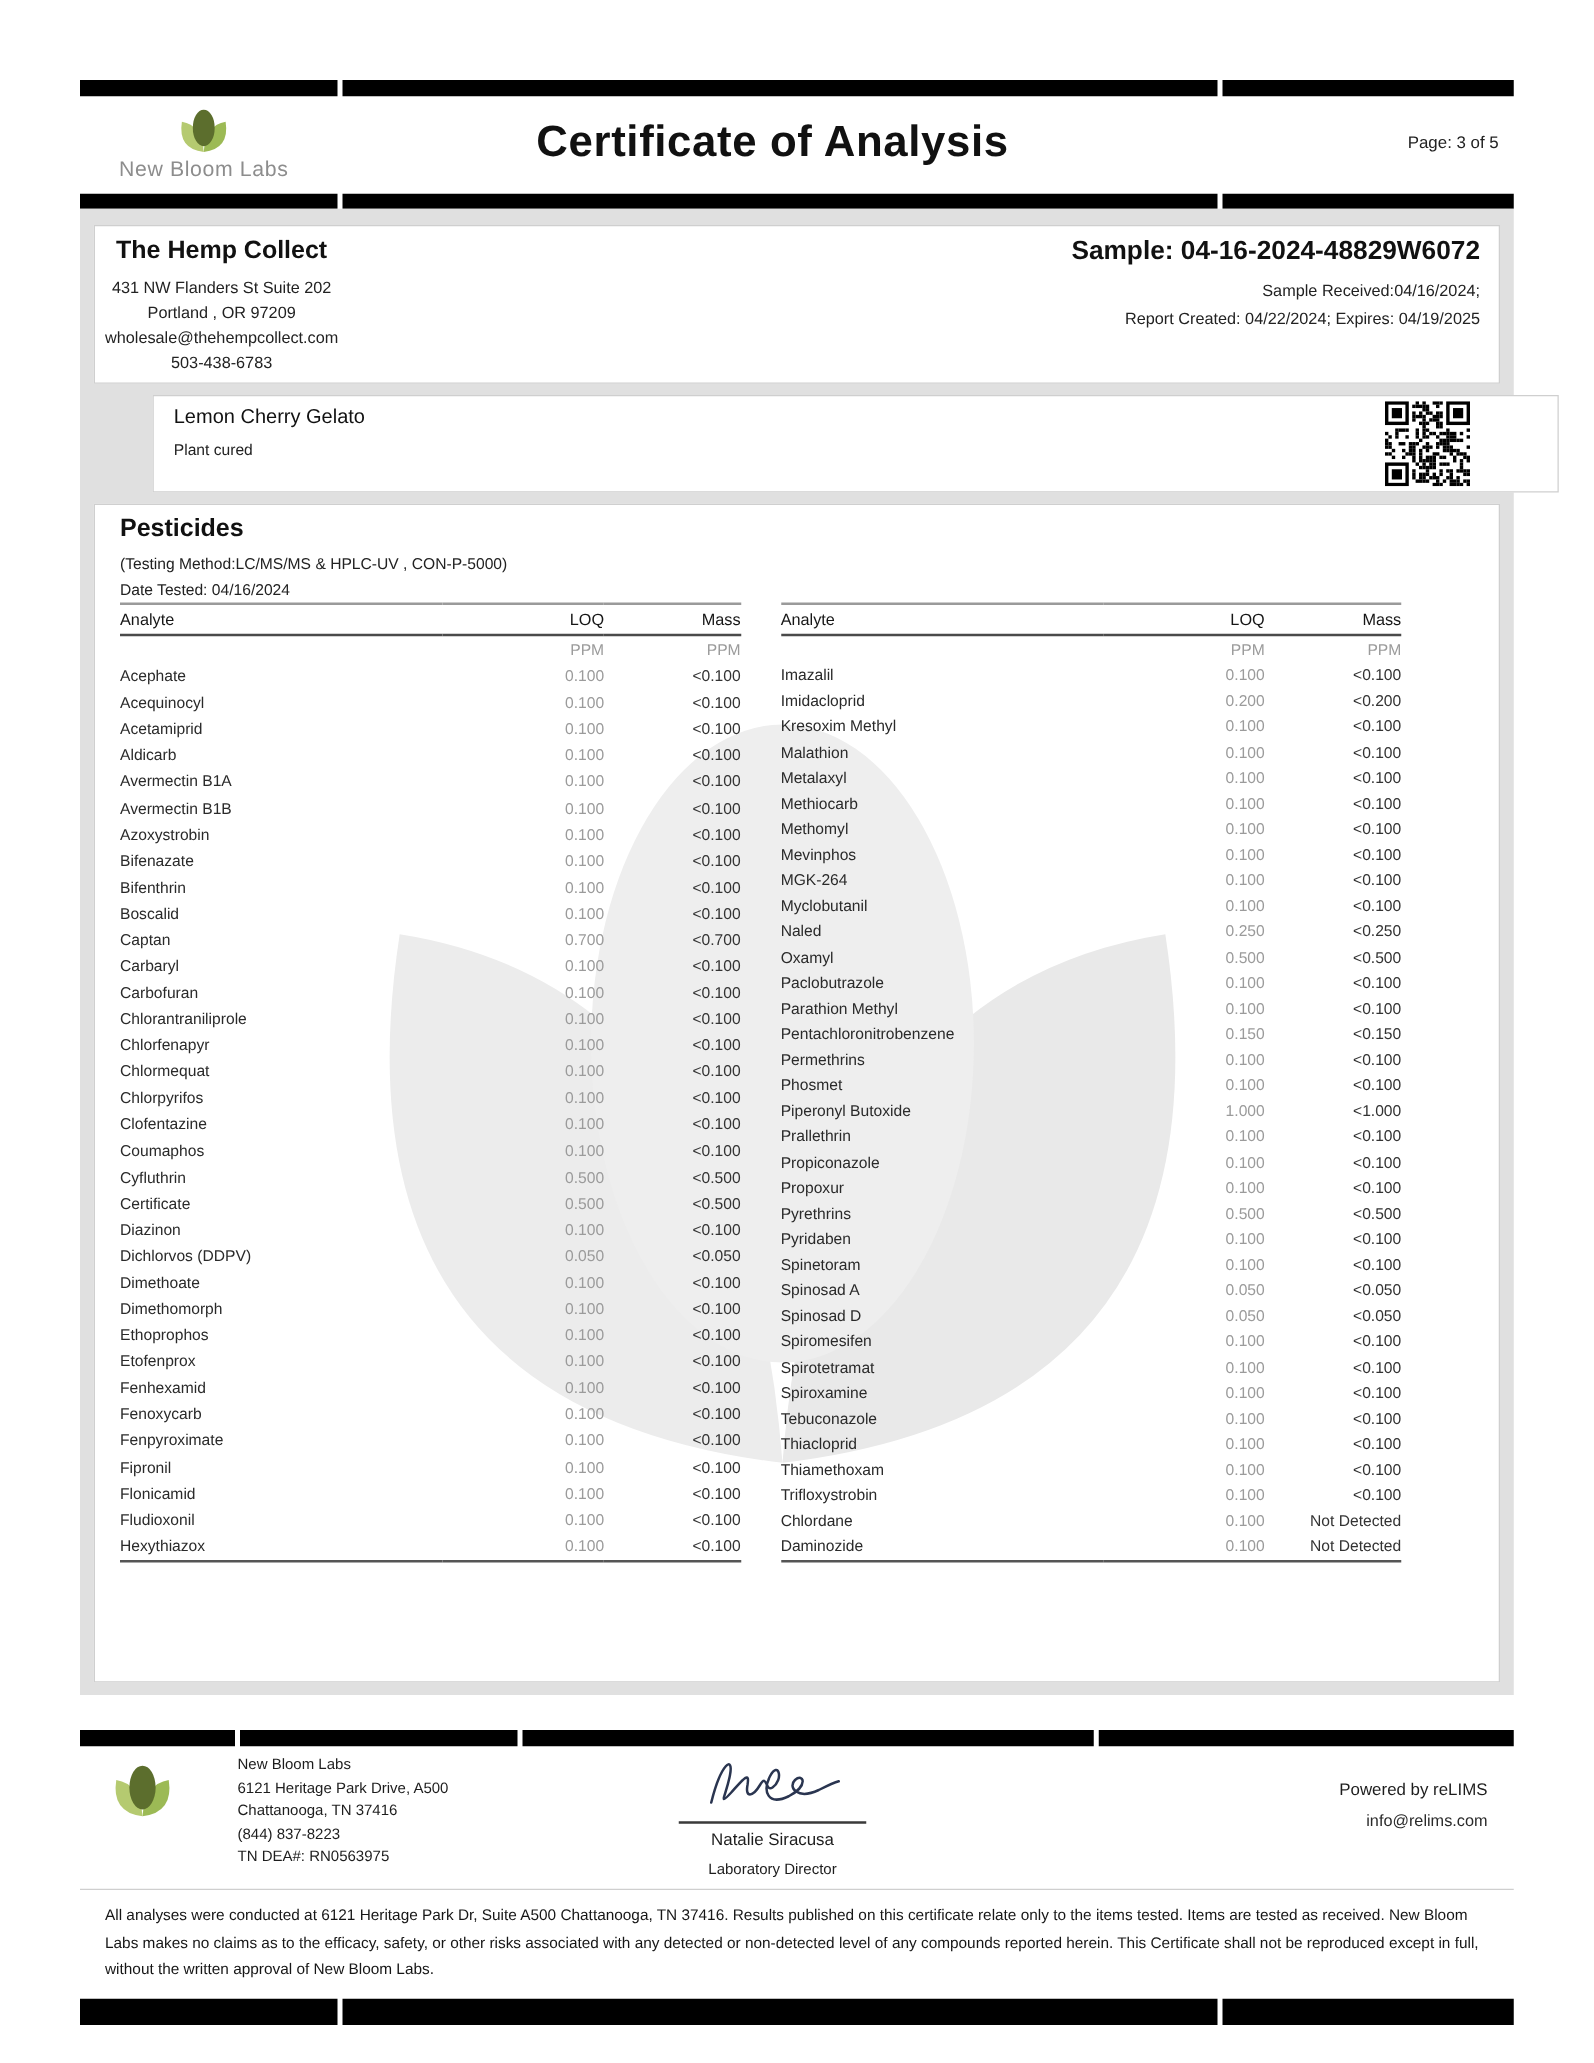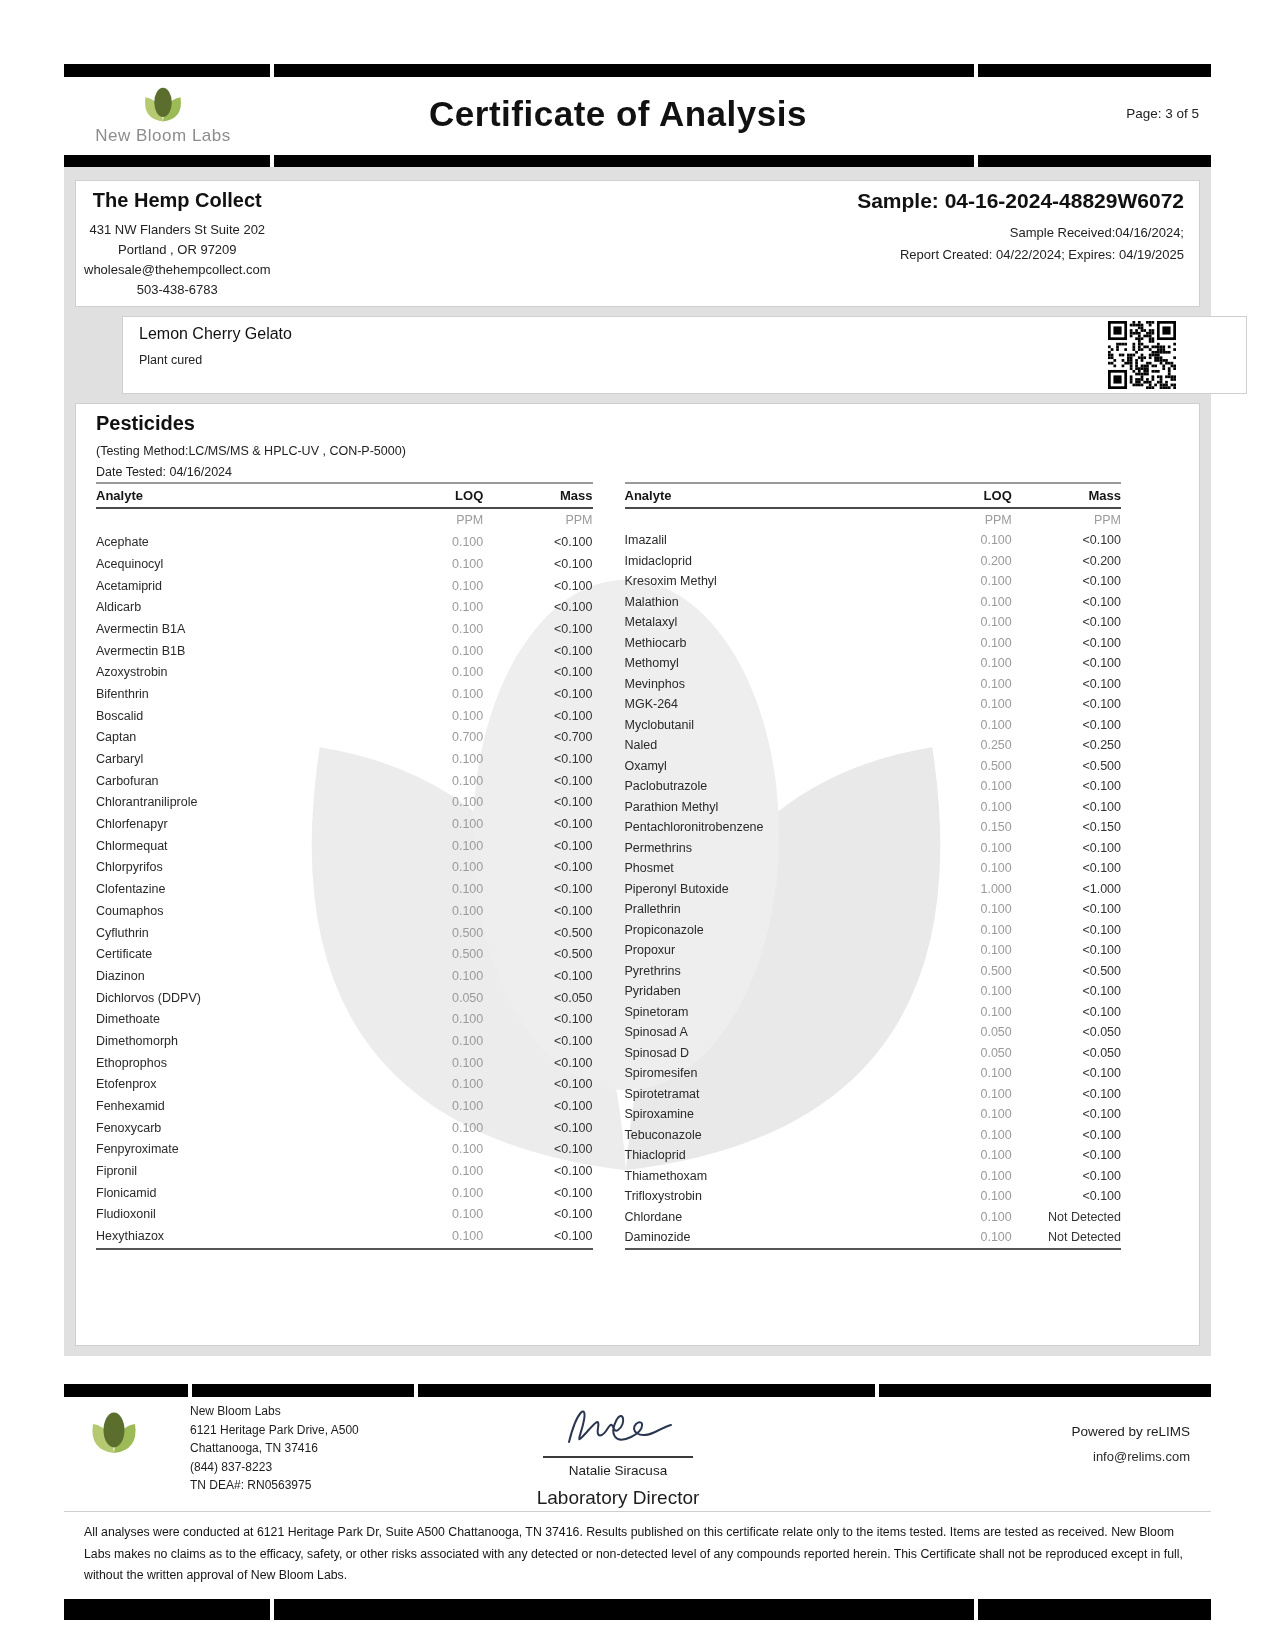--- a/index.html
+++ b/index.html
@@ -41,39 +41,39 @@
   .qr{position:absolute;right:70px;top:4px;width:68px;height:68px;}
 
   
   .sec-title{position:absolute;left:20px;top:8px;font-size:20px;font-weight:600;color:#111;}
   .sec-method{position:absolute;left:20px;top:40px;font-size:12.5px;color:#222;}
   .sec-date{position:absolute;left:20px;top:61px;font-size:12.5px;color:#222;}
   .watermark{position:absolute;left:110px;top:110px;opacity:1;z-index:0;}
 
   .tables{position:absolute;left:20px;top:78px;width:1025px;display:flex;gap:32px;z-index:1;}
   table.ptable{border-collapse:collapse;flex:1;table-layout:fixed;}
-  table.ptable th{font-size:13px;font-weight:700;color:#161616;text-align:left;padding:4px 0 4px 0;
+  table.ptable th{font-size:13px;font-weight:400;color:#161616;text-align:left;padding:4px 0 4px 0;
                   border-top:2px solid #9a9a9a;border-bottom:2px solid #4a4a4a;}
   table.ptable th.c-loq, table.ptable td.c-loq{text-align:right;}
   table.ptable th.c-mass, table.ptable td.c-mass{text-align:right;}
   table.ptable td{font-size:12.5px;padding:0;height:20.5px;vertical-align:middle;}
   table.ptable td.c-an{color:#2a2a2a;}
   table.ptable td.c-loq{color:#9b9b9b;}
   table.ptable td.c-mass{color:#333;}
   table.ptable tr.unit-row td{color:#9b9b9b;height:21px;}
   table.ptable{border-bottom:2px solid #555;}
   col.w-an{width:52%;} col.w-loq{width:26%;} col.w-mass{width:22%;}
 
   
   .logo-foot{position:absolute;left:84px;top:1406px;}
   .lab-info{position:absolute;left:190px;top:1402px;font-size:12px;line-height:18.5px;color:#1d1d1d;}
   .sig-block{position:absolute;left:528px;top:1396px;width:180px;text-align:center;}
   .sig-line{border-bottom:2px solid #3a3a3a;width:150px;margin:0 auto;}
   .sig-name{font-size:13.5px;color:#1d1d1d;margin-top:5px;}
-  .sig-title{font-size:19px;color:#1d1d1d;margin-top:9px;}
+  .sig-title{font-size:12px;color:#1d1d1d;margin-top:9px;}
   .powered{position:absolute;right:85px;top:1424px;font-size:13.5px;color:#1d1d1d;text-align:right;}
   .contact{position:absolute;right:85px;top:1449px;font-size:13px;color:#2a2a2a;text-align:right;}
   .foot-rule{position:absolute;left:64px;top:1511px;width:1147px;border-top:1px solid #cfcfcf;}
   .disclaimer{position:absolute;left:84px;top:1522px;width:1108px;font-size:12.3px;
               line-height:21.5px;color:#161616;}
 </style>
 </head>
 <body>
 
 <div class="page">
@@ -402,20 +402,25 @@
               <td class="c-an">Avermectin B1B</td>
               <td class="c-loq">0.100</td>
               <td class="c-mass">&lt;0.100</td>
             </tr>
             <tr>
               <td class="c-an">Azoxystrobin</td>
               <td class="c-loq">0.100</td>
               <td class="c-mass">&lt;0.100</td>
             </tr>
             <tr>
+              <td class="c-an">Bifenazate</td>
+              <td class="c-loq">0.100</td>
+              <td class="c-mass">&lt;0.100</td>
+            </tr>
+            <tr>
               <td class="c-an">Bifenthrin</td>
               <td class="c-loq">0.100</td>
               <td class="c-mass">&lt;0.100</td>
             </tr>
             <tr>
               <td class="c-an">Boscalid</td>
               <td class="c-loq">0.100</td>
               <td class="c-mass">&lt;0.100</td>
             </tr>
             <tr>

